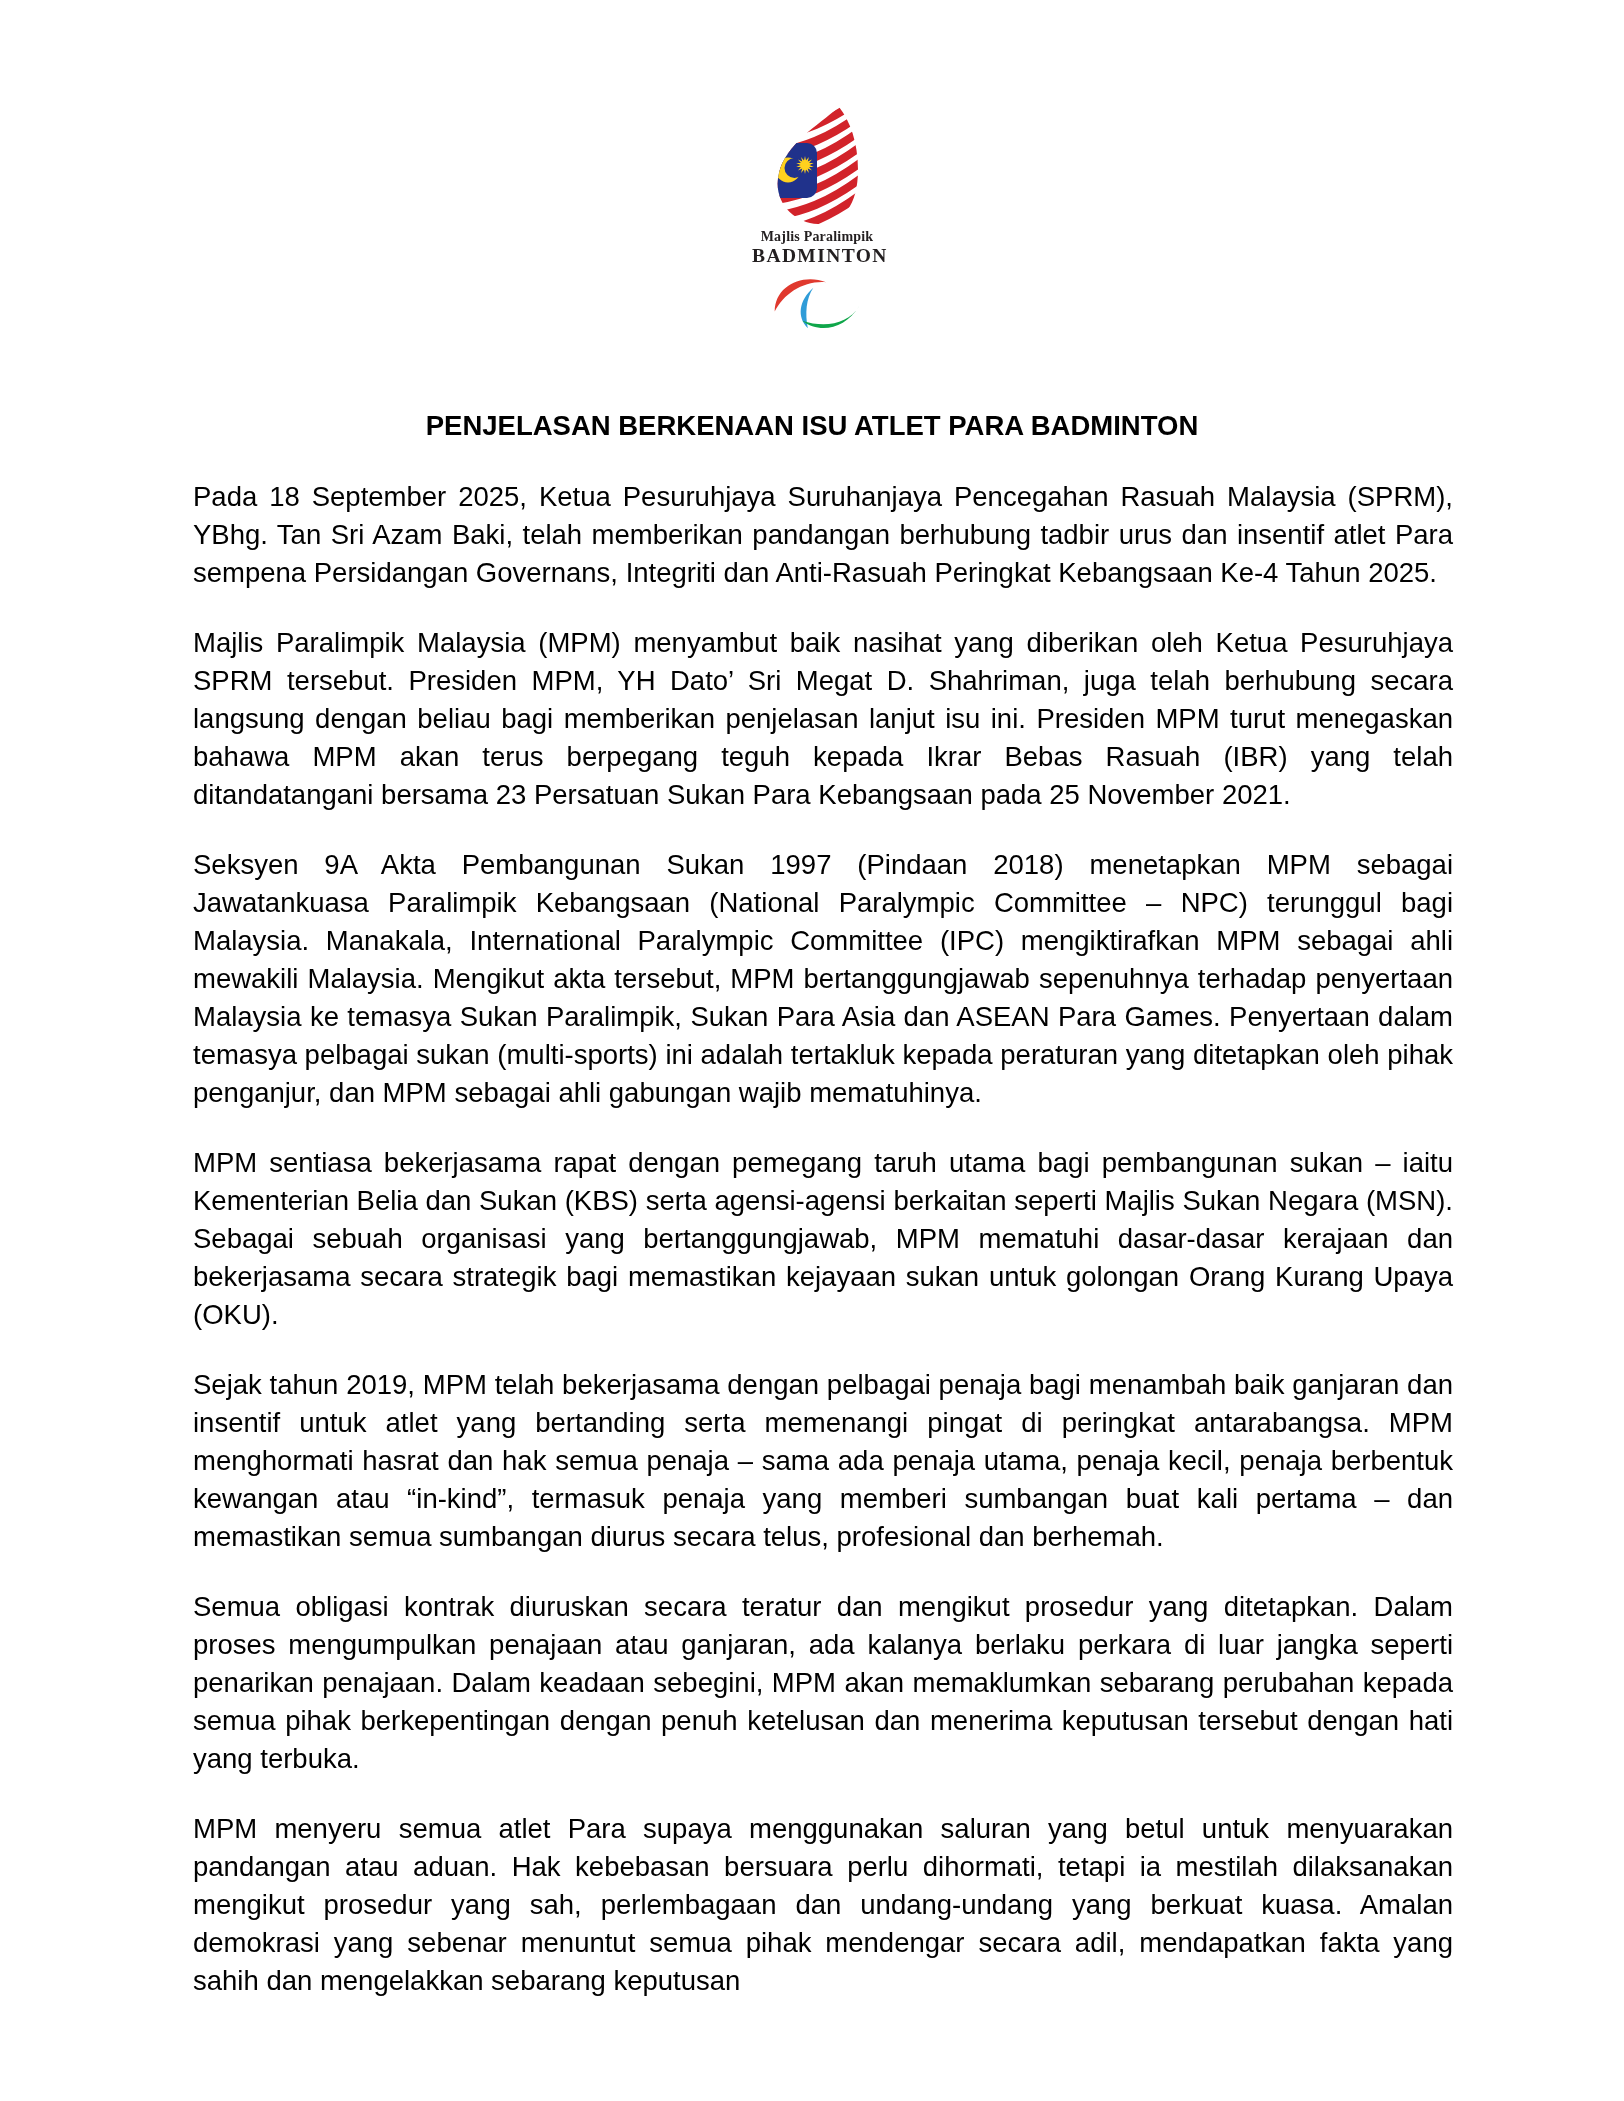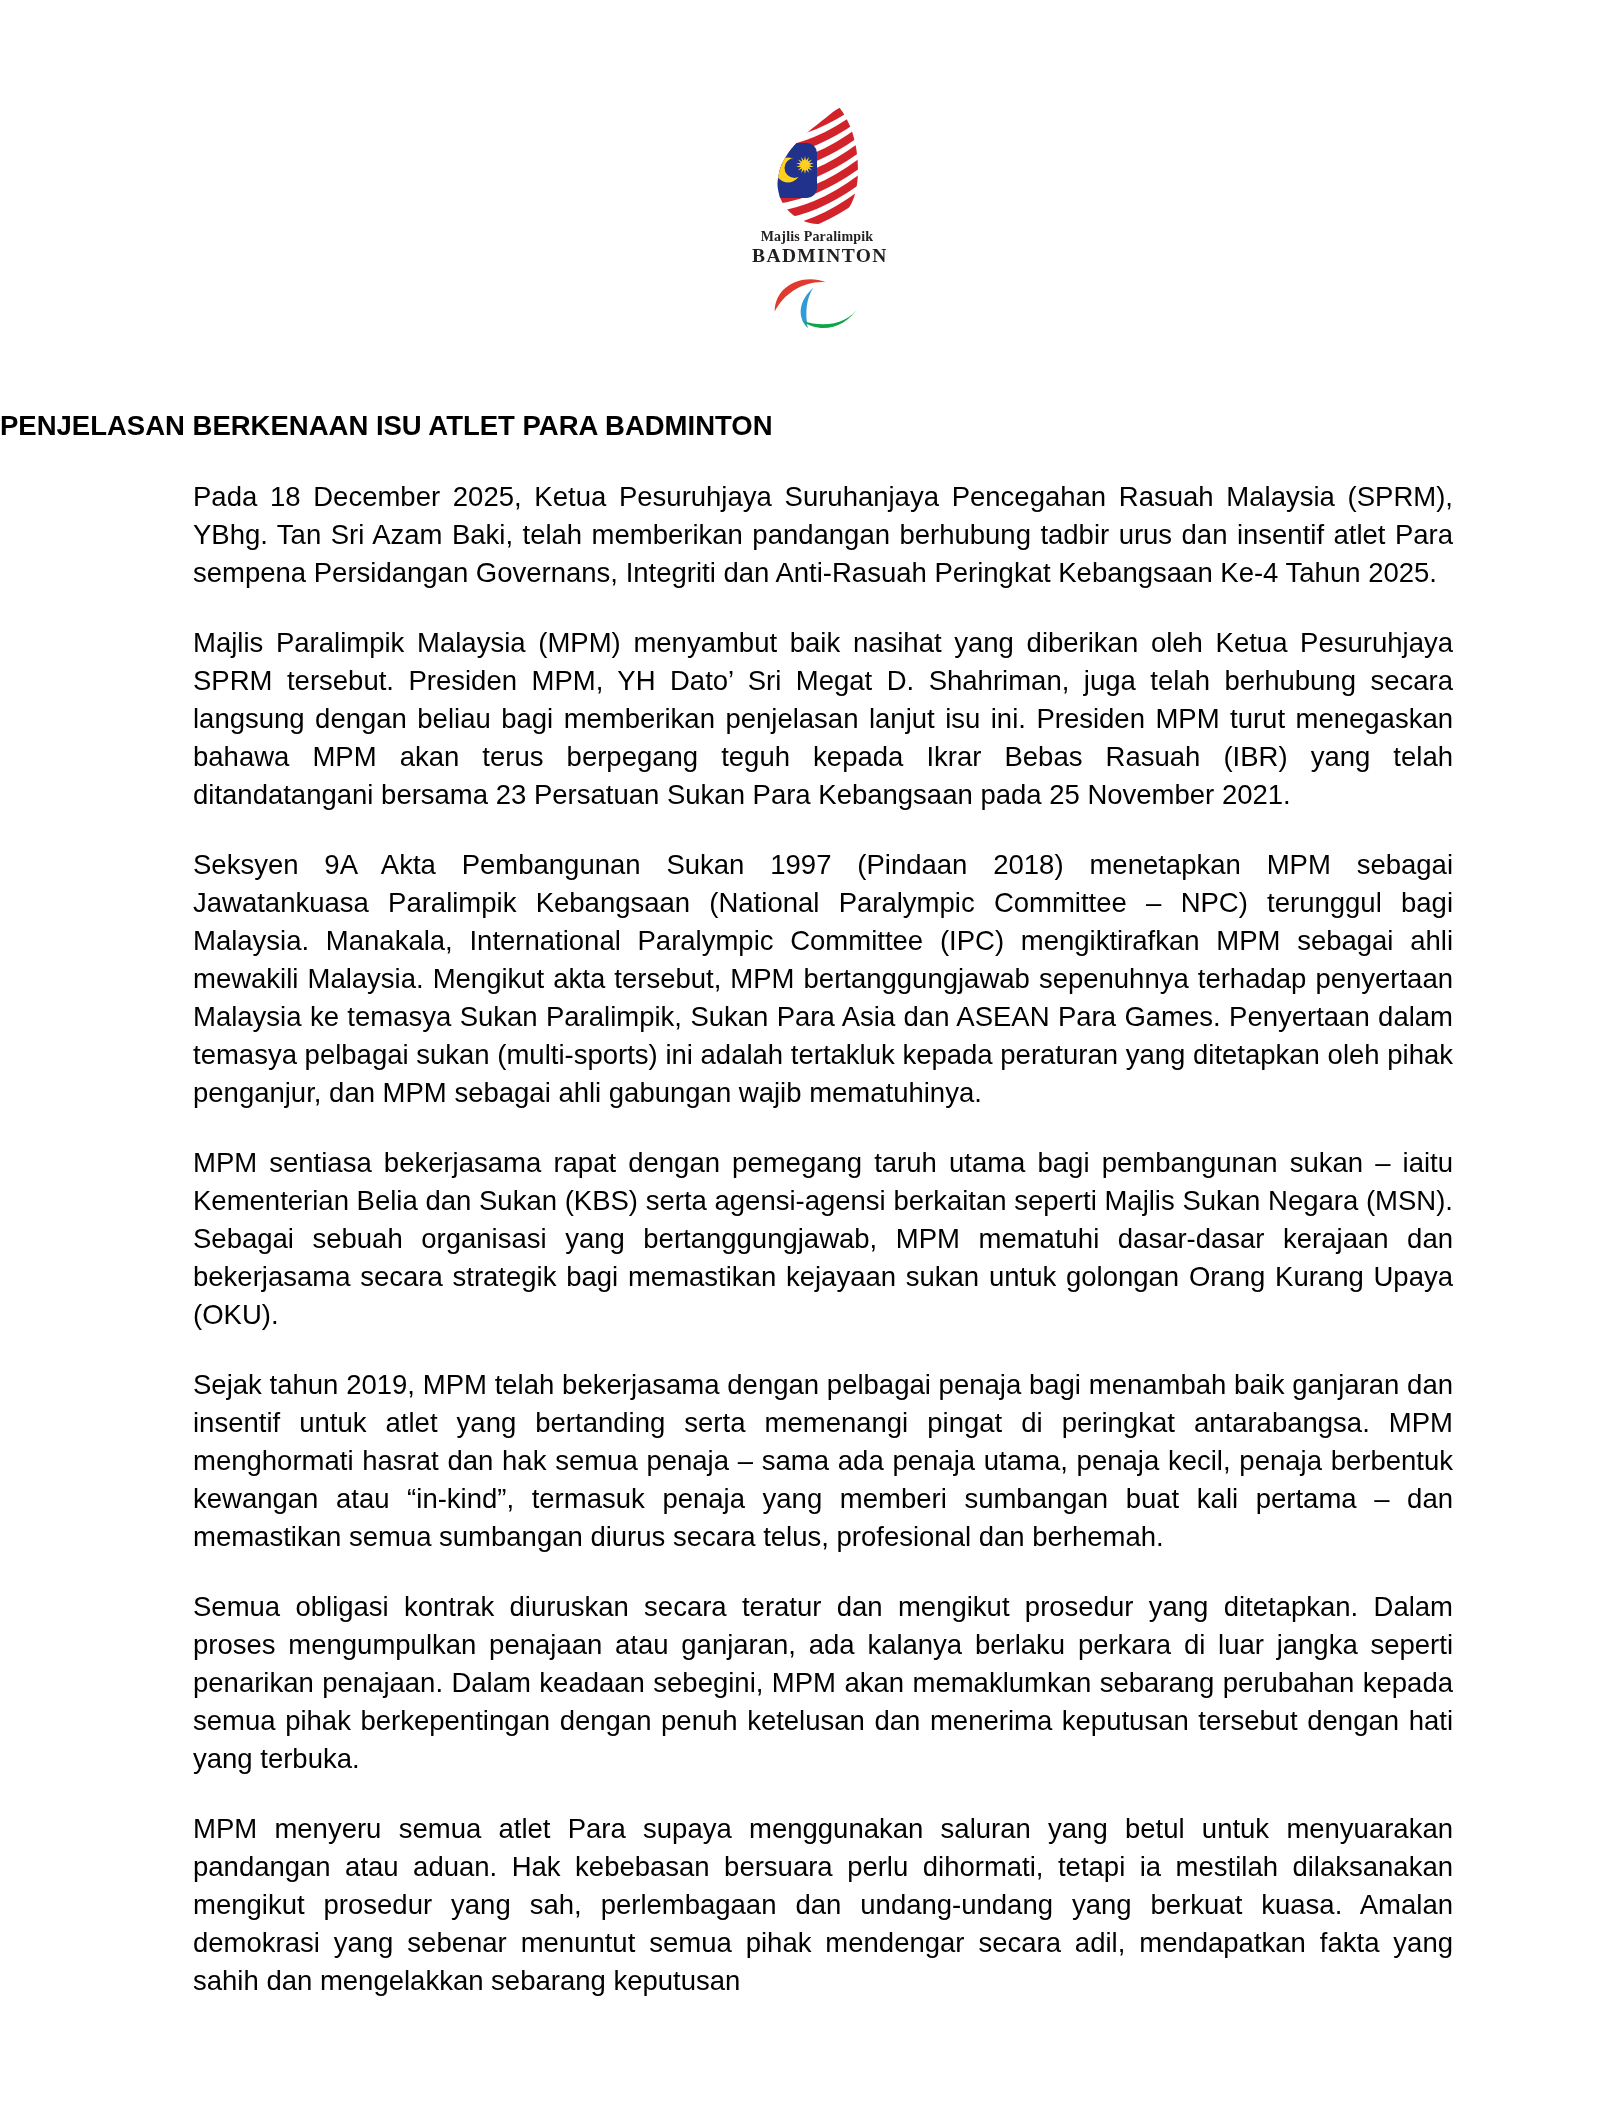--- a/index.html
+++ b/index.html
@@ -39,21 +39,21 @@
     font-size:19.5px;
     letter-spacing:1.4px;
     color:var(--wordmark);
     margin-top:0px;
     white-space:nowrap;
   }
   .agitos-svg{display:block;margin:6px auto 0;width:92px;height:57px;}
   .doc-title{
     position:absolute;
     top:410px;left:0;right:0;
-    text-align:left;
+    text-align:center;
     font-size:27.5px;
     font-weight:700;
     letter-spacing:0px;
   }
   .doc-body{
     position:absolute;
     top:478px;
     left:193px;
     width:1260px;
     font-size:27.5px;
@@ -104,21 +104,21 @@
     <svg class="agitos-svg" viewBox="0 0 100 62" aria-hidden="true">
       <path style="fill:var(--agito_red)" d="M 4 42 C 4 14, 34 0, 60 10 C 36 8, 14 22, 4 42 Z"></path>
       <path style="fill:var(--agito_blue)" d="M 46 16 C 30 30, 28 48, 40 60 C 37 44, 38 28, 46 16 Z"></path>
       <path style="fill:var(--agito_green)" d="M 34 52 C 52 66, 80 62, 96 36 C 84 56, 58 60, 34 52 Z"></path>
     </svg>
   </div>
 
   <h1 class="doc-title">PENJELASAN BERKENAAN ISU ATLET PARA BADMINTON</h1>
 
   <div class="doc-body">
-      <p>Pada 18 December 2025, Ketua Pesuruhjaya Suruhanjaya Pencegahan Rasuah Malaysia (SPRM), YBhg. Tan Sri Azam Baki, telah memberikan pandangan berhubung tadbir urus dan insentif atlet Para sempena Persidangan Governans, Integriti dan Anti-Rasuah Peringkat Kebangsaan Ke-4 Tahun 2025.</p>
+      <p>Pada 18 September 2025, Ketua Pesuruhjaya Suruhanjaya Pencegahan Rasuah Malaysia (SPRM), YBhg. Tan Sri Azam Baki, telah memberikan pandangan berhubung tadbir urus dan insentif atlet Para sempena Persidangan Governans, Integriti dan Anti-Rasuah Peringkat Kebangsaan Ke-4 Tahun 2025.</p>
       <p>Majlis Paralimpik Malaysia (MPM) menyambut baik nasihat yang diberikan oleh Ketua Pesuruhjaya SPRM tersebut. Presiden MPM, YH Dato’ Sri Megat D. Shahriman, juga telah berhubung secara langsung dengan beliau bagi memberikan penjelasan lanjut isu ini. Presiden MPM turut menegaskan bahawa MPM akan terus berpegang teguh kepada Ikrar Bebas Rasuah (IBR) yang telah ditandatangani bersama 23 Persatuan Sukan Para Kebangsaan pada 25 November 2021.</p>
       <p>Seksyen 9A Akta Pembangunan Sukan 1997 (Pindaan 2018) menetapkan MPM sebagai Jawatankuasa Paralimpik Kebangsaan (National Paralympic Committee – NPC) terunggul bagi Malaysia. Manakala, International Paralympic Committee (IPC) mengiktirafkan MPM sebagai ahli mewakili Malaysia. Mengikut akta tersebut, MPM bertanggungjawab sepenuhnya terhadap penyertaan Malaysia ke temasya Sukan Paralimpik, Sukan Para Asia dan ASEAN Para Games. Penyertaan dalam temasya pelbagai sukan (multi-sports) ini adalah tertakluk kepada peraturan yang ditetapkan oleh pihak penganjur, dan MPM sebagai ahli gabungan wajib mematuhinya.</p>
       <p>MPM sentiasa bekerjasama rapat dengan pemegang taruh utama bagi pembangunan sukan – iaitu Kementerian Belia dan Sukan (KBS) serta agensi-agensi berkaitan seperti Majlis Sukan Negara (MSN). Sebagai sebuah organisasi yang bertanggungjawab, MPM mematuhi dasar-dasar kerajaan dan bekerjasama secara strategik bagi memastikan kejayaan sukan untuk golongan Orang Kurang Upaya (OKU).</p>
       <p>Sejak tahun 2019, MPM telah bekerjasama dengan pelbagai penaja bagi menambah baik ganjaran dan insentif untuk atlet yang bertanding serta memenangi pingat di peringkat antarabangsa. MPM menghormati hasrat dan hak semua penaja – sama ada penaja utama, penaja kecil, penaja berbentuk kewangan atau “in-kind”, termasuk penaja yang memberi sumbangan buat kali pertama – dan memastikan semua sumbangan diurus secara telus, profesional dan berhemah.</p>
       <p>Semua obligasi kontrak diuruskan secara teratur dan mengikut prosedur yang ditetapkan. Dalam proses mengumpulkan penajaan atau ganjaran, ada kalanya berlaku perkara di luar jangka seperti penarikan penajaan. Dalam keadaan sebegini, MPM akan memaklumkan sebarang perubahan kepada semua pihak berkepentingan dengan penuh ketelusan dan menerima keputusan tersebut dengan hati yang terbuka.</p>
       <p>MPM menyeru semua atlet Para supaya menggunakan saluran yang betul untuk menyuarakan pandangan atau aduan. Hak kebebasan bersuara perlu dihormati, tetapi ia mestilah dilaksanakan mengikut prosedur yang sah, perlembagaan dan undang-undang yang berkuat kuasa. Amalan demokrasi yang sebenar menuntut semua pihak mendengar secara adil, mendapatkan fakta yang sahih dan mengelakkan sebarang keputusan</p>
     </div>
 
 </div>
 

